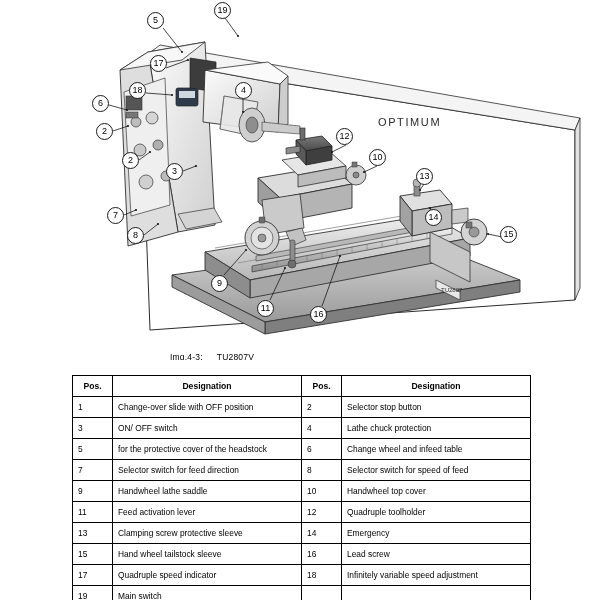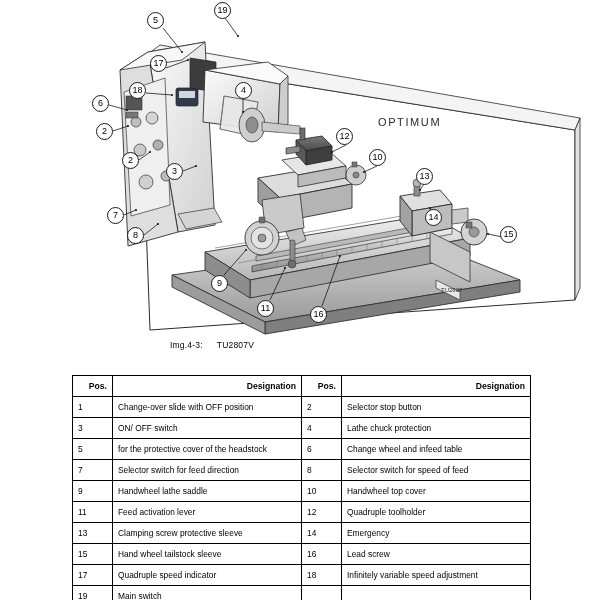--- a/index.html
+++ b/index.html
@@ -27,21 +27,21 @@
     width: 600px;
     height: 360px;
     overflow: hidden;
   }
   .figure svg {
     display: block;
   }
   .caption {
     position: absolute;
     left: 170px;
-    top: 340px;
+    top: 352px;
     font-size: 8.5px;
     letter-spacing: 0.2px;
     white-space: nowrap;
   }
   .caption .cap-num {
     margin-right: 14px;
   }
 
   
   .callout {
@@ -74,21 +74,21 @@
     border: 1px solid #000000;
     font-size: 8.4px;
     padding: 3px 5px;
     height: 14px;
     vertical-align: middle;
     overflow: hidden;
     white-space: nowrap;
   }
   table.legend th {
     font-weight: bold;
-    text-align: right;
+    text-align: center;
     font-size: 8.6px;
   }
   col.c-pos { width: 40px; }
   col.c-des { width: 189px; }
 </style>
 </head>
 <body>
 
 <div class="page">
 

